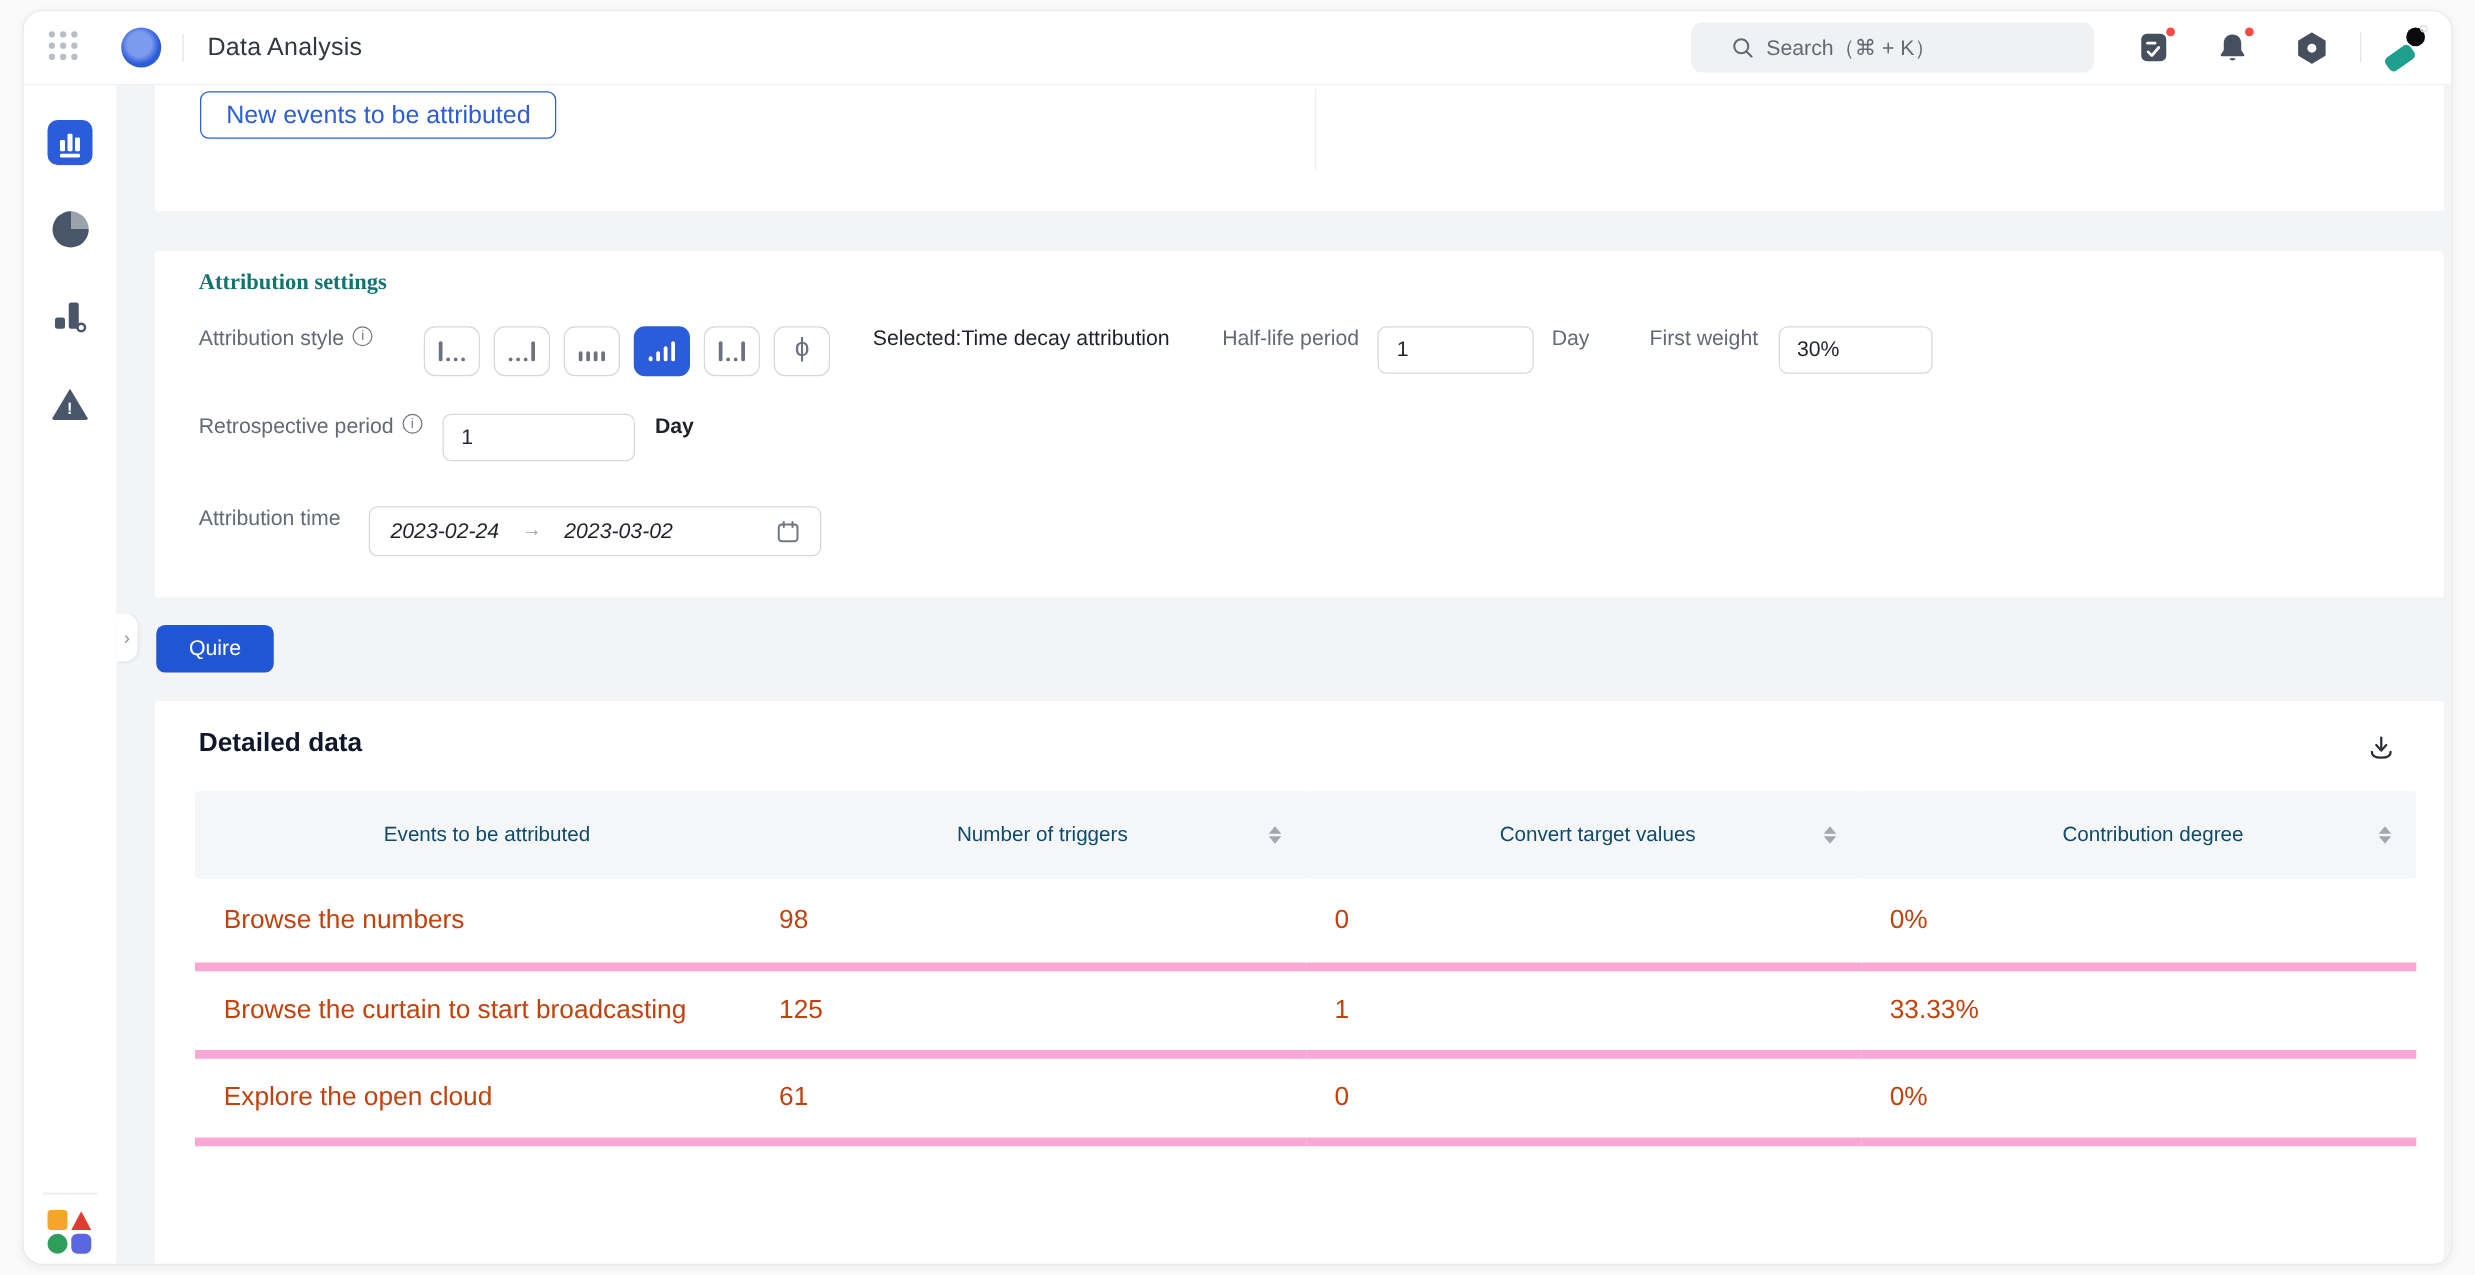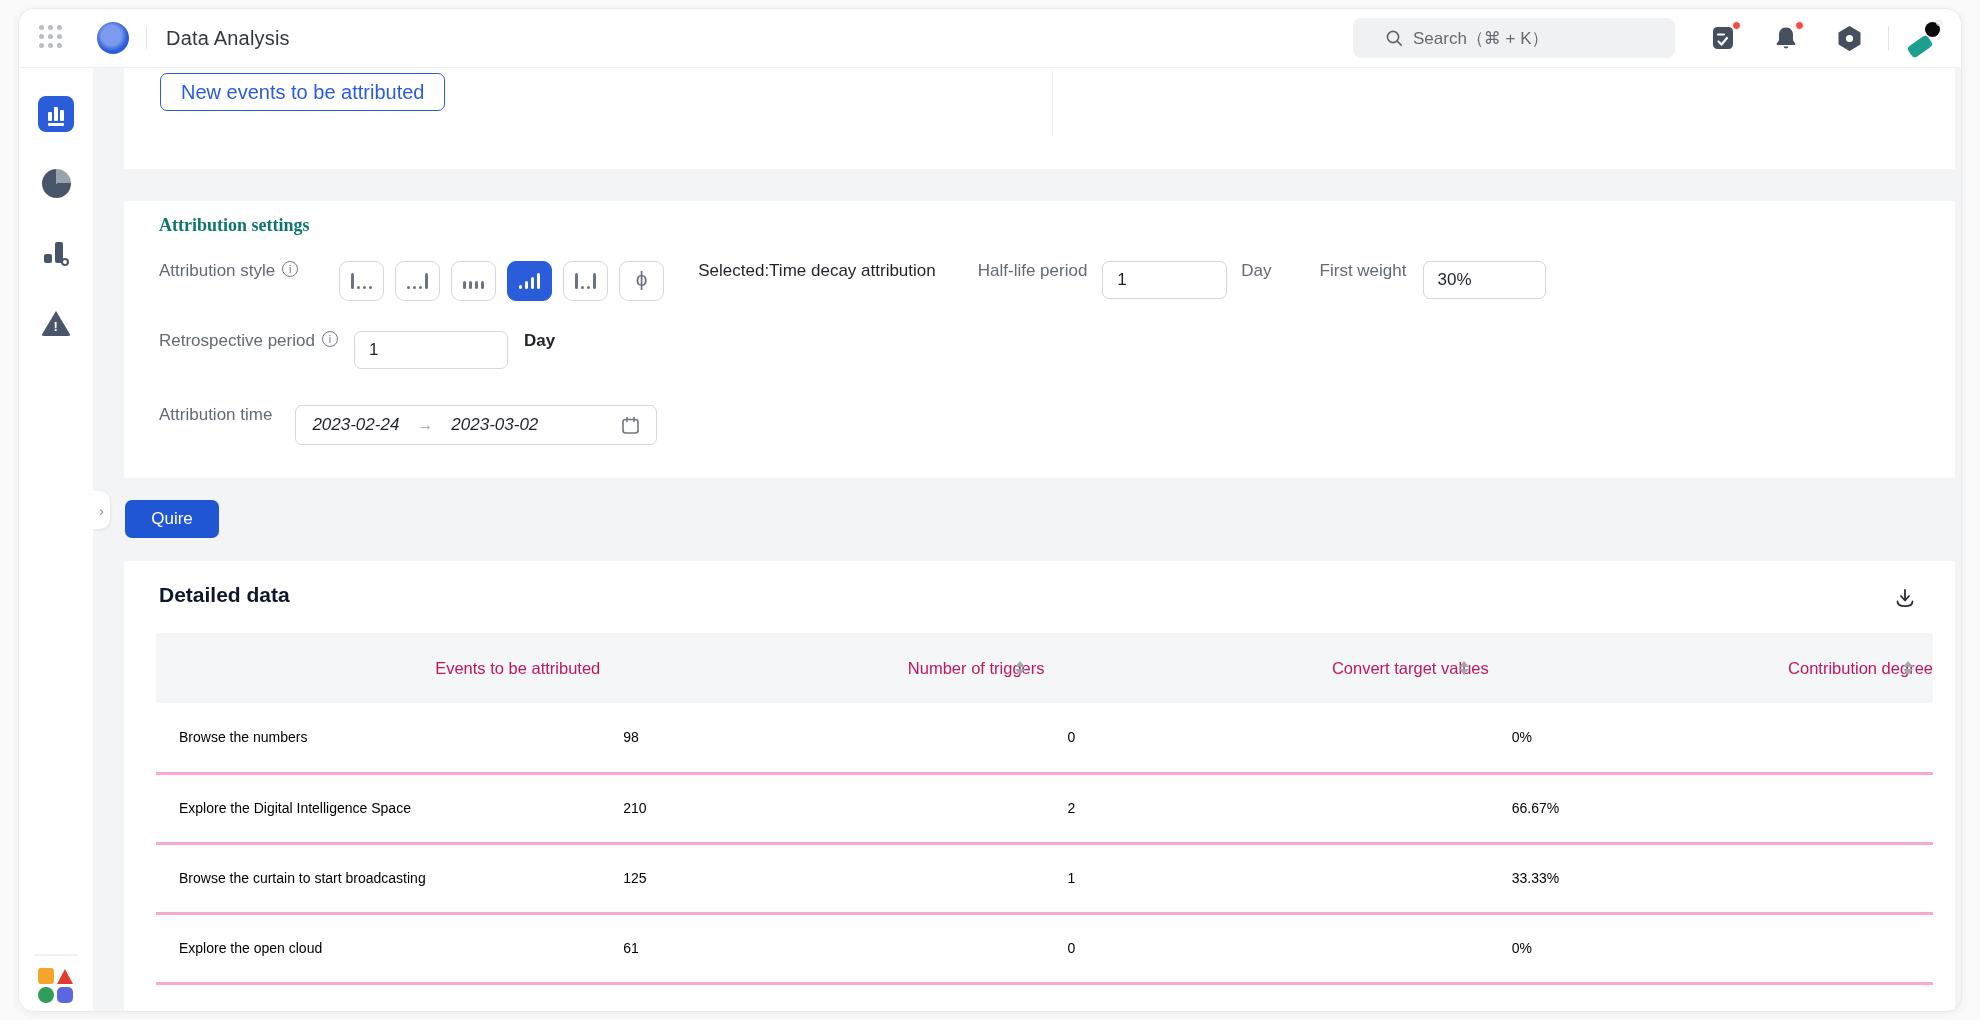--- a/index.html
+++ b/index.html
@@ -99,29 +99,29 @@
   .collapse-tab { position:absolute; left:0; top:423px; width:17px; height:38px; background:#fff;
     border-radius:0 10px 10px 0; box-shadow:1px 1px 3px rgba(0,0,0,.07); display:flex; align-items:center;
     justify-content:center; color:#8f959e; font-size:15px; cursor:pointer; z-index:3; }
   .btn-primary { position:absolute; left:32px; top:432px; width:94px; height:38px; background:#2056d4;
     border:none; border-radius:7px; color:#fff; font-size:17px; font-family:inherit; cursor:pointer; }
 
   .panel-table { top:493px; bottom:0; border-radius:2px 2px 0 0; }
   .pt-title { position:absolute; left:35px; top:22px; font-size:21px; font-weight:600; color:#0f172a; }
   .dl { position:absolute; right:38px; top:26px; cursor:pointer; }
   table { position:absolute; left:32px; right:22px; top:72px; width:calc(100% - 54px); border-collapse:collapse; table-layout:fixed; }
-  th { height:70px; background:#f5f6f7; text-align:right; font-weight:400; font-size:16.5px; color:#be185d;
+  th { height:70px; background:#f5f6f7; text-align:center; font-weight:400; font-size:16.5px; color:#0c4a6e;
     padding-left:23px; position:relative; cursor:pointer; }
   th:first-child { border-radius:3px 0 0 3px; }
   th:last-child { border-radius:0 3px 3px 0; }
   .sort { position:absolute; right:20px; top:50%; transform:translateY(-50%); display:flex; flex-direction:column; gap:2px; }
   .sort b { width:0; height:0; border-left:5px solid transparent; border-right:5px solid transparent; }
   .sort .up { border-bottom:6px solid #a3a8b0; }
   .sort .dn { border-top:6px solid #a3a8b0; }
-  td { height:70px; padding-left:23px; font-size:14px; color:#000000; border-bottom:3px solid #f9a8d4; background:#fff; }
+  td { height:70px; padding-left:23px; font-size:21px; color:#c2410c; border-bottom:7px solid #f9a8d4; background:#fff; }
   td.ev { font-weight:500; }
 </style>
 </head>
 <body>
 
 <div class="window">
 
   <header class="topbar">
     <div class="grid-icon">
       <i></i>
@@ -341,26 +341,20 @@
           </tr>
         </thead>
         <tbody>
           <tr>
             <td class="ev">Browse the numbers</td>
             <td>98</td>
             <td>0</td>
             <td>0%</td>
           </tr>
           <tr>
-            <td class="ev">Explore the Digital Intelligence Space</td>
-            <td>210</td>
-            <td>2</td>
-            <td>66.67%</td>
-          </tr>
-          <tr>
             <td class="ev">Browse the curtain to start broadcasting</td>
             <td>125</td>
             <td>1</td>
             <td>33.33%</td>
           </tr>
           <tr>
             <td class="ev">Explore the open cloud</td>
             <td>61</td>
             <td>0</td>
             <td>0%</td>

